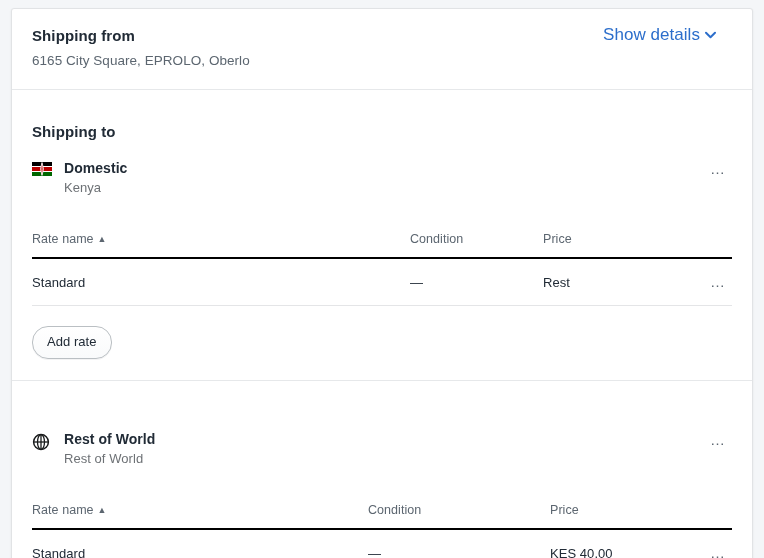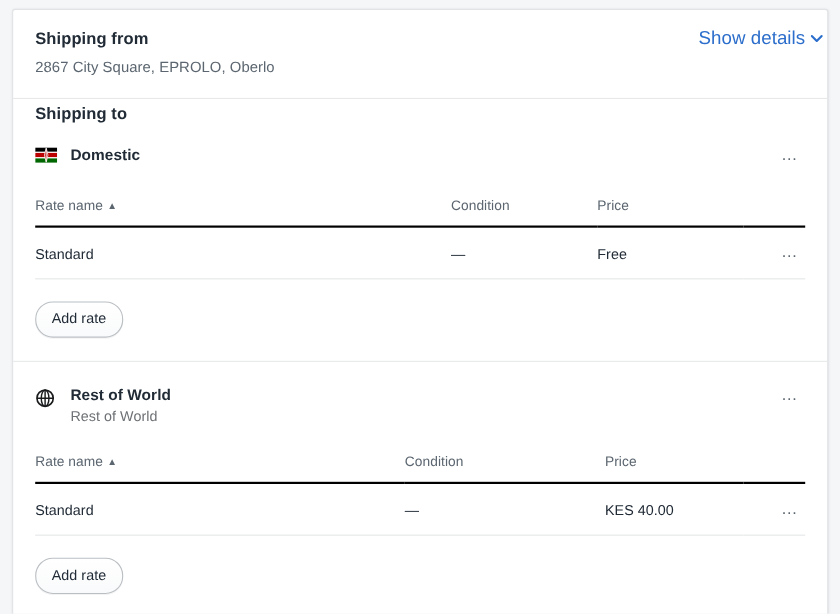--- a/index.html
+++ b/index.html
@@ -31,21 +31,21 @@
   }
   .section {
     position: relative;
   }
   .section + .section {
     border-top: 1px solid #e6e8ea;
   }
 
   
   .sec-from {
-    padding: 17px 4px 18px 20px;
+    padding: 17px 36px 18px 20px;
   }
   .sec-head-row {
     display: flex;
     align-items: flex-start;
     justify-content: space-between;
   }
   .sec-title {
     font-size: 15px;
     font-weight: 600;
     color: #212b36;
@@ -69,21 +69,21 @@
   }
   .link.with-caret {
     display: inline-flex;
     align-items: center;
     gap: 5px;
   }
   .caret svg { display: block; }
 
   
   .sec-to {
-    padding: 4px 20px 0 20px;
+    padding: 32px 20px 0 20px;
   }
   .zone {
     position: relative;
   }
   .zone-head {
     display: flex;
     align-items: flex-start;
     padding-top: 18px;
   }
   .zone-icon {
@@ -119,21 +119,21 @@
     padding: 2px 6px;
     cursor: pointer;
     user-select: none;
     border-radius: 3px;
   }
 
   
   .rate-table {
     width: 100%;
     border-collapse: collapse;
-    margin-top: 20px;
+    margin-top: 30px;
     table-layout: fixed;
   }
   .rate-table th {
     font-size: 12.5px;
     font-weight: 400;
     color: #5c6670;
     text-align: left;
     padding: 6px 0 11px 0;
     letter-spacing: 0.05px;
     white-space: nowrap;
@@ -190,21 +190,21 @@
 </head>
 <body>
 
 <div class="page">
   <div class="card">
 
     <div class="section sec-from">
       <div class="sec-head-row">
         <div>
           <div class="sec-title">Shipping from</div>
-          <div class="sec-sub">2867 City Square, EPROLO, Oberlo</div>
+          <div class="sec-sub">6165 City Square, EPROLO, Oberlo</div>
         </div>
         <div class="link with-caret">
           <span>Show details</span>
           <span class="caret">
             <svg width="11" height="8" viewBox="0 0 11 8" aria-hidden="true">
               <path d="M1 1.8 L5.5 6.2 L10 1.8" fill="none" stroke="#2c6ecb" stroke-width="2" stroke-linecap="round" stroke-linejoin="round"></path>
             </svg>
           </span>
         </div>
       </div>
@@ -225,40 +225,41 @@
               <rect x="0" y="9" width="20" height="1" fill="#ffffff"></rect>
               <rect x="0" y="10" width="20" height="4" fill="#006600"></rect>
               <g>
                 <path d="M10 0.5 L11.6 7 L10 13.5 L8.4 7 Z" fill="#bb0000" stroke="#ffffff" stroke-width="0.7"></path>
                 <rect x="9.6" y="1.2" width="0.8" height="11.6" fill="#ffffff"></rect>
               </g>
             </svg>
           </span>
           <div class="zone-names">
             <div class="zone-name">Domestic</div>
+            <div class="zone-country">Kenya</div>
           </div>
           <div class="dots">…</div>
         </div>
 
         <table class="rate-table t1">
           <thead>
             <tr>
               <th class="col-name">
                 <span>Rate name</span><span class="sort-arrow">▲</span>
               </th>
               <th class="col-cond">Condition</th>
               <th class="col-price">Price</th>
               <th class="col-act"></th>
             </tr>
           </thead>
           <tbody>
             <tr>
               <td class="col-name">Standard</td>
               <td class="col-cond cell-dash">—</td>
-              <td class="col-price">Free</td>
+              <td class="col-price">Rest</td>
               <td class="col-act cell-act">
                 <span class="dots">…</span>
               </td>
             </tr>
           </tbody>
         </table>
 
         <div class="addrate-wrap">
           <span class="btn">Add rate</span>
         </div>

